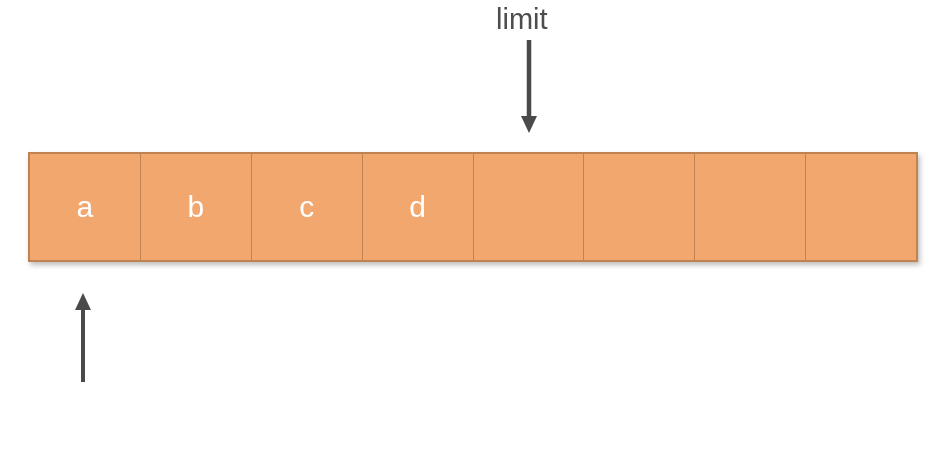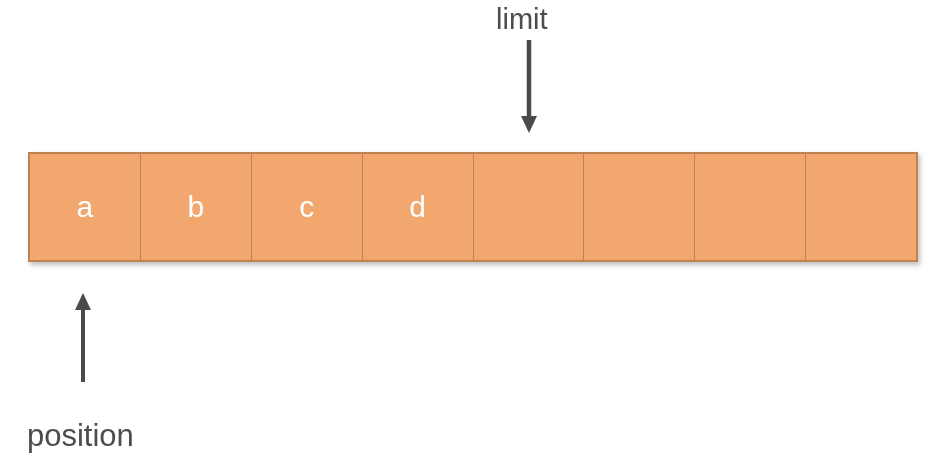--- a/index.html
+++ b/index.html
@@ -94,15 +94,14 @@
     <div class="cell"></div>
     <div class="cell"></div>
     <div class="cell"></div>
   </div>
 
   <svg class="arrow position-arrow" width="22" height="92" viewBox="0 0 22 92">
     <polygon class="arrow-fill" points="11,0 3,17 19,17"></polygon>
     <rect class="arrow-fill" x="9" y="15" width="4" height="74"></rect>
   </svg>
 
-  <div class="pointer-label position-label">position</div>
 
 </div>
 
 </body></html>

